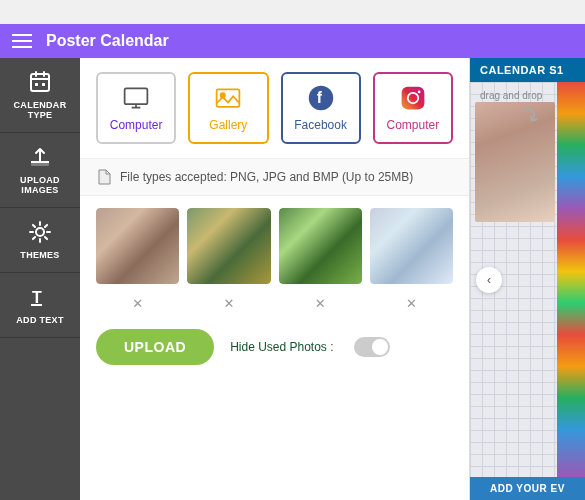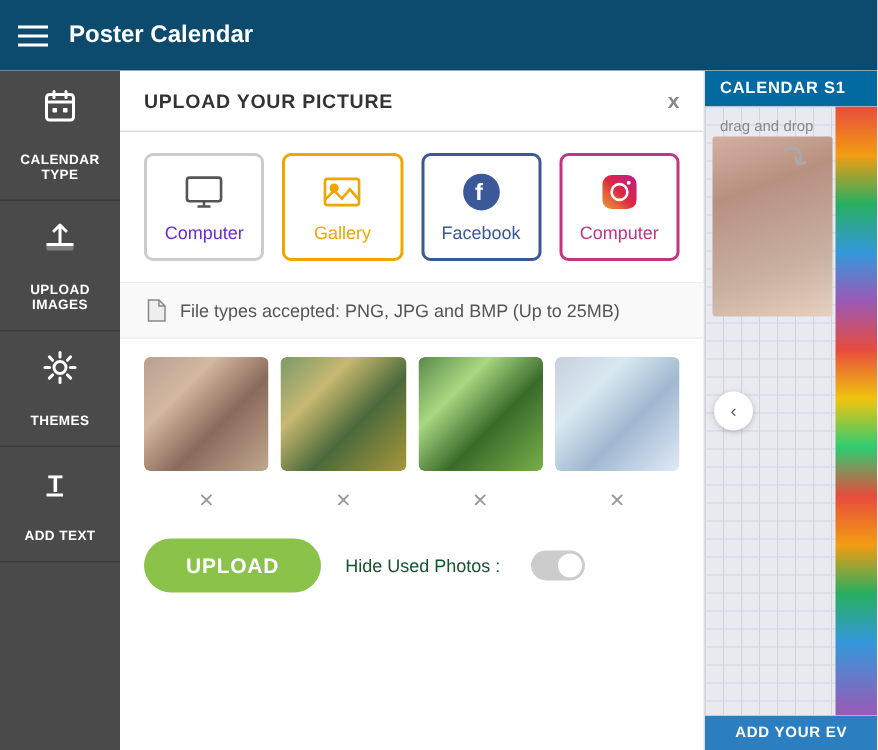--- a/index.html
+++ b/index.html
@@ -1,27 +1,28 @@
 <!DOCTYPE html>
 <html><head>
   <meta charset="utf-8">
   <style>
     * { box-sizing: border-box; margin: 0; padding: 0; }
     body { font-family: Arial, sans-serif; background: #f0f0f0; width: 585px; height: 500px; overflow: hidden; display: flex; flex-direction: column; }
 
     
     .header {
-      background: #0c4a6e;
+      background: #8b5cf6;
       color: white;
-      height: 47px;
+      height: 34px;
       display: flex;
       align-items: center;
       padding: 0 12px;
       gap: 14px;
       flex-shrink: 0;
+      margin-top: 24px;
     }
     .hamburger-icon { display: flex; flex-direction: column; gap: 4px; cursor: pointer; }
     .hamburger-icon span { display: block; width: 20px; height: 2px; background: white; }
     .header-title { font-size: 16px; font-weight: bold; color: white; }
 
     
     .main-layout { display: flex; flex: 1; overflow: hidden; }
 
     
     .sidebar {
@@ -36,21 +37,21 @@
       flex-direction: column;
       align-items: center;
       justify-content: center;
       padding: 12px 4px;
       color: white;
       font-size: 10px;
       font-weight: bold;
       letter-spacing: 0.5px;
       cursor: pointer;
       text-align: center;
-      gap: 18px;
+      gap: 6px;
       border-bottom: 1px solid #3a3a3a;
     }
     .sidebar-item svg { width: 24px; height: 24px; }
 
     
     .content-area { flex: 1; display: flex; overflow: hidden; position: relative; }
 
     
     .modal-panel {
       background: white;
@@ -365,24 +366,20 @@
       </svg>
       <span style="font-size:9px; letter-spacing:0.3px;">ADD TEXT</span>
     </div>
 
   </div>
 
   <div class="content-area">
 
     <div class="modal-panel">
 
-      <div class="modal-header">
-        <span class="modal-header-title">UPLOAD YOUR PICTURE</span>
-        <span class="modal-close">x</span>
-      </div>
 
       <div class="source-buttons">
 
         <div class="source-btn computer">
           <svg viewBox="0 0 32 32" fill="none" stroke="#555" stroke-width="2">
             <rect x="3" y="5" width="26" height="18" rx="2"></rect>
             <line x1="11" y1="27" x2="21" y2="27"></line>
             <line x1="16" y1="23" x2="16" y2="27"></line>
           </svg>
           <span>Computer</span>

